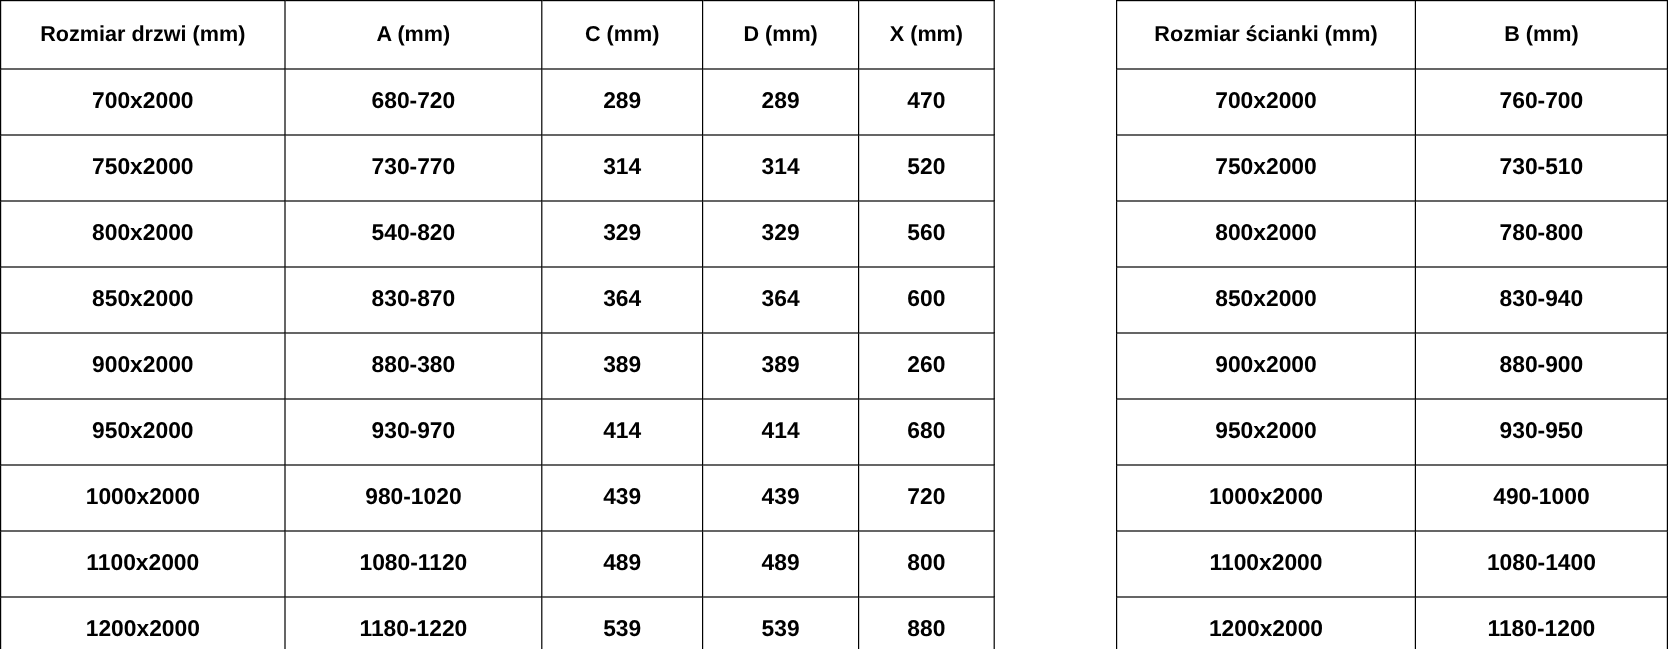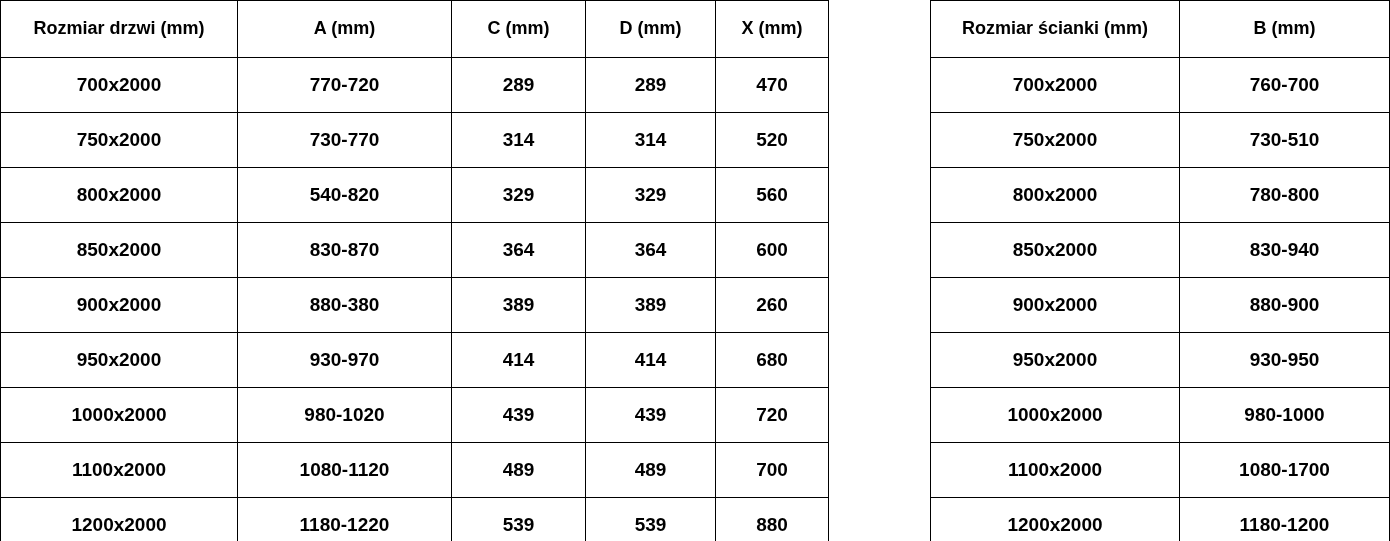--- a/index.html
+++ b/index.html
@@ -82,21 +82,21 @@
         <th>Rozmiar drzwi (mm)</th>
         <th>A (mm)</th>
         <th>C (mm)</th>
         <th>D (mm)</th>
         <th>X (mm)</th>
       </tr>
     </thead>
     <tbody>
       <tr>
         <td class="num">700x2000</td>
-        <td class="num">770-720</td>
+        <td class="num">680-720</td>
         <td class="num">289</td>
         <td class="num">289</td>
         <td class="num">470</td>
       </tr>
       <tr>
         <td class="num">750x2000</td>
         <td class="num">730-770</td>
         <td class="num">314</td>
         <td class="num">314</td>
         <td class="num">520</td>
@@ -134,21 +134,21 @@
         <td class="num">980-1020</td>
         <td class="num">439</td>
         <td class="num">439</td>
         <td class="num">720</td>
       </tr>
       <tr>
         <td class="num">1100x2000</td>
         <td class="num">1080-1120</td>
         <td class="num">489</td>
         <td class="num">489</td>
-        <td class="num">700</td>
+        <td class="num">800</td>
       </tr>
       <tr>
         <td class="num">1200x2000</td>
         <td class="num">1180-1220</td>
         <td class="num">539</td>
         <td class="num">539</td>
         <td class="num">880</td>
       </tr>
     </tbody>
   </table>
@@ -186,25 +186,25 @@
       <tr>
         <td class="num">900x2000</td>
         <td class="num">880-900</td>
       </tr>
       <tr>
         <td class="num">950x2000</td>
         <td class="num">930-950</td>
       </tr>
       <tr>
         <td class="num">1000x2000</td>
-        <td class="num">980-1000</td>
+        <td class="num">490-1000</td>
       </tr>
       <tr>
         <td class="num">1100x2000</td>
-        <td class="num">1080-1700</td>
+        <td class="num">1080-1400</td>
       </tr>
       <tr>
         <td class="num">1200x2000</td>
         <td class="num">1180-1200</td>
       </tr>
     </tbody>
   </table>
 
 </div>
 

